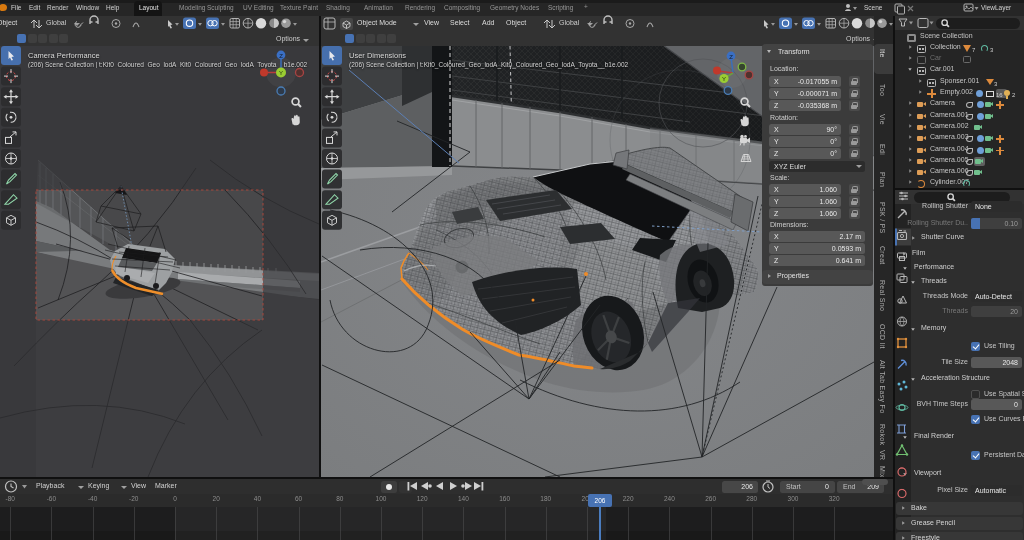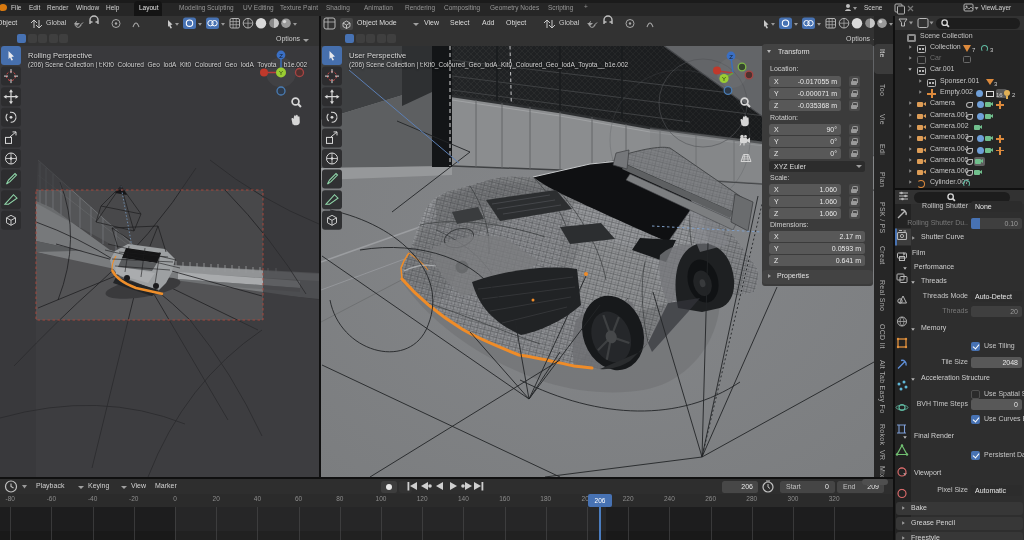--- a/index.html
+++ b/index.html
@@ -354,42 +354,42 @@
 <div class="abs txt" style="left:-3px;top:19px;color:#dcdcdc">Object</div>
 <div class="abs txt" style="left:46px;top:19px;color:#cccccc">Global</div>
 <div class="vee" style="left:74px;top:23px"></div>
 <div class="abs txt" style="left:276px;top:35px;color:#cccccc">Options</div>
 <div class="vee" style="left:303px;top:39px"></div>
 <div class="sq" style="left:17px;top:34px;width:9px;height:9px;background:#4772b3"></div>
 <div class="sq" style="left:27.5px;top:34px;width:9px;height:9px"></div>
 <div class="sq" style="left:38px;top:34px;width:9px;height:9px"></div>
 <div class="sq" style="left:48.5px;top:34px;width:9px;height:9px"></div>
 <div class="sq" style="left:59px;top:34px;width:9px;height:9px"></div>
-<div class="abs txt" style="left:28px;top:51px;color:#d8d8d8;font-size:7.5px;text-shadow:0 1px 2px rgba(0,0,0,.8)">Rolling Perspective</div>
+<div class="abs txt" style="left:28px;top:51px;color:#d8d8d8;font-size:7.5px;text-shadow:0 1px 2px rgba(0,0,0,.8)">Camera Performance</div>
 <div class="abs txt" style="left:28px;top:61px;width:290px;overflow:hidden;color:#d4d4d4;font-size:6.5px;text-shadow:0 1px 2px rgba(0,0,0,.8)">(206) Scene Collection | t:Kit0_Coloured_Geo_lodA_Kit0_Coloured_Geo_lodA_Toyota__b1e.002</div>
 
 <div class="abs" style="left:321px;top:16px;width:572px;height:15px;background:#323232"></div>
 <div class="abs" style="left:321px;top:31px;width:572px;height:15px;background:#323232"></div>
 <div class="abs" style="left:340px;top:17.5px;width:13px;height:12px;background:#454545;border-radius:2px"></div>
 <div class="abs txt" style="left:357px;top:19px;color:#dcdcdc">Object Mode</div>
 <div class="vee" style="left:413px;top:23px"></div>
 <div class="abs txt" style="left:424px;top:19px;color:#dcdcdc">View</div>
 <div class="abs txt" style="left:450px;top:19px;color:#dcdcdc">Select</div>
 <div class="abs txt" style="left:482px;top:19px;color:#dcdcdc">Add</div>
 <div class="abs txt" style="left:506px;top:19px;color:#dcdcdc">Object</div>
 <div class="abs txt" style="left:559px;top:19px;color:#cccccc">Global</div>
 <div class="vee" style="left:587px;top:23px"></div>
 <div class="abs txt" style="left:846px;top:35px;color:#cccccc">Options</div>
 <div class="vee" style="left:873px;top:39px"></div>
 <div class="sq" style="left:345px;top:34px;width:9px;height:9px;background:#4772b3"></div>
 <div class="sq" style="left:355.5px;top:34px;width:9px;height:9px"></div>
 <div class="sq" style="left:366px;top:34px;width:9px;height:9px"></div>
 <div class="sq" style="left:376.5px;top:34px;width:9px;height:9px"></div>
 <div class="sq" style="left:387px;top:34px;width:9px;height:9px"></div>
-<div class="abs txt" style="left:349px;top:51px;color:#d8d8d8;font-size:7.5px;text-shadow:0 1px 2px rgba(0,0,0,.8)">User Perspective</div>
+<div class="abs txt" style="left:349px;top:51px;color:#d8d8d8;font-size:7.5px;text-shadow:0 1px 2px rgba(0,0,0,.8)">User Dimensions</div>
 <div class="abs txt" style="left:349px;top:61px;color:#d4d4d4;font-size:6.5px;text-shadow:0 1px 2px rgba(0,0,0,.8)">(206) Scene Collection | t:Kit0_Coloured_Geo_lodA_Kit0_Coloured_Geo_lodA_Toyota__b1e.002</div>
 
 <div class="abs" style="left:762px;top:44px;width:111px;height:242px;background:#3b3b3b;border-radius:4px 4px 3px 3px"></div>
 <div class="abs" style="left:762px;top:44px;width:111px;height:16px;background:#434343;border-radius:4px 4px 0 0"></div>
 <div class="td" style="left:767px;top:50px"></div>
 <div class="abs txt" style="left:778px;top:48px;color:#e2e2e2;font-size:7px">Transform</div>
 <div class="abs txt" style="left:770px;top:65px;color:#d0d0d0;font-size:7px">Location:</div>
 <div class="fld" style="left:769px;top:76px;width:72px;height:11px">
       <span style="position:absolute;left:5px">X</span>
       <span style="position:absolute;right:4px">-0.017055 m</span>

